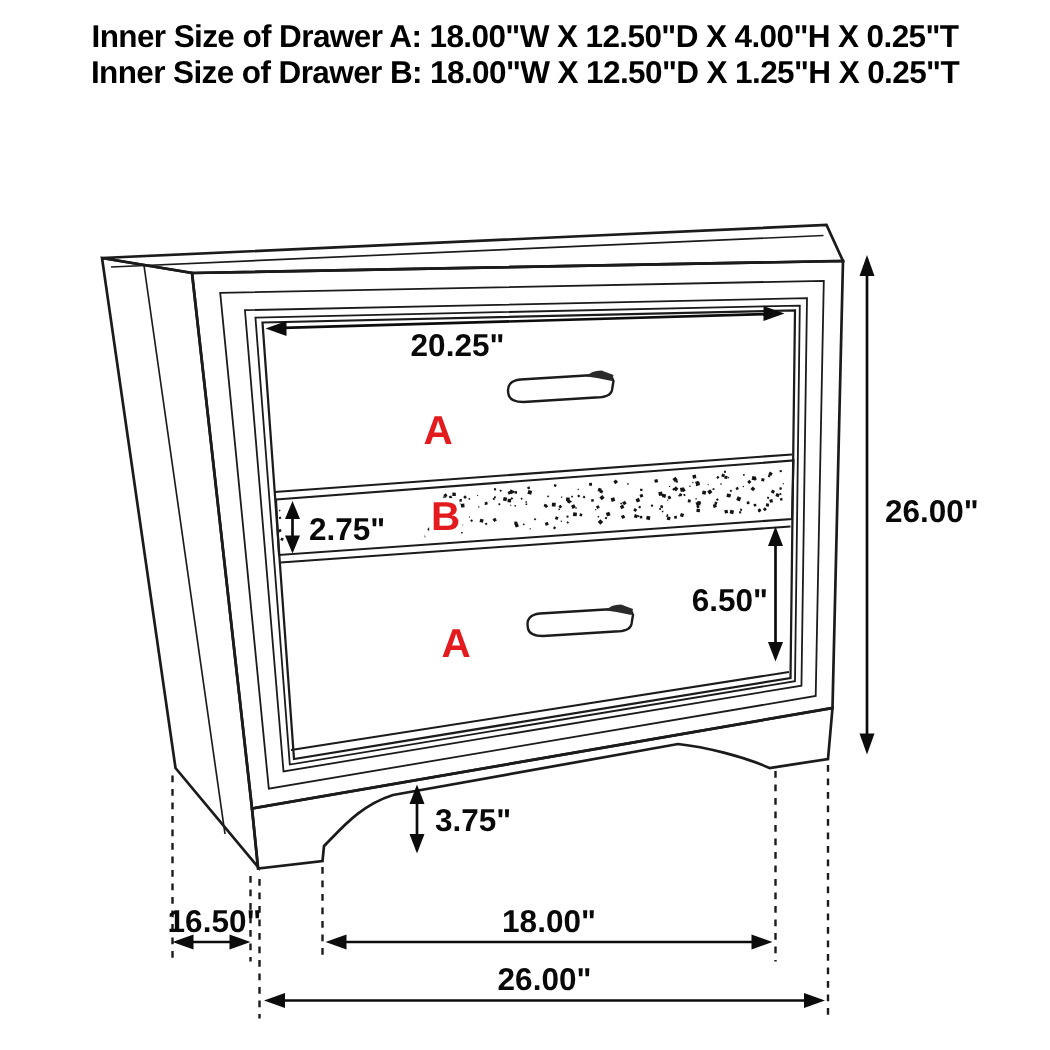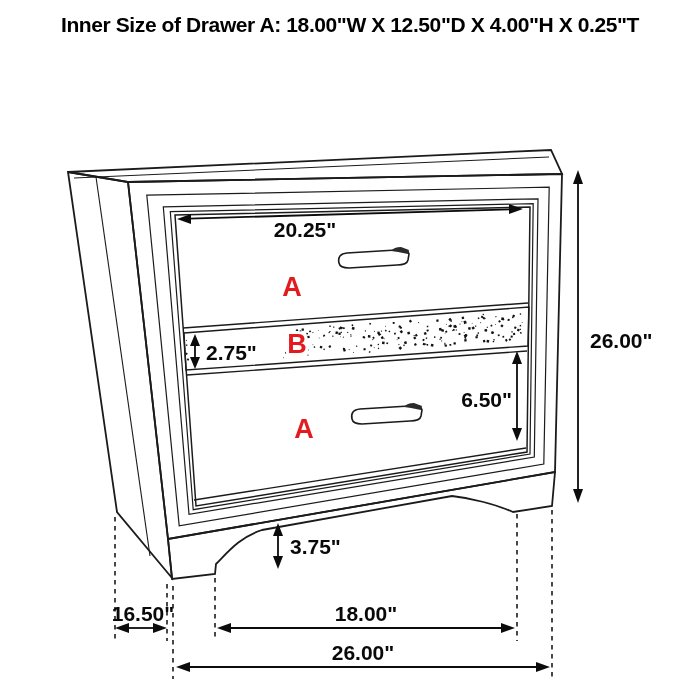--- a/index.html
+++ b/index.html
@@ -14,20 +14,21 @@
   .dash{stroke:#1b1b1b;stroke-width:1.6;stroke-dasharray:4.5 4.5;fill:none;}
   .ah{fill:#0c0c0c;stroke:none;}
   .dl{stroke:#0c0c0c;stroke-width:1.8;fill:none;}
 </style>
 </head>
 <body>
 
 <div id="stage">
   <div class="hdr">
     <div>Inner Size of Drawer A: 18.00"W X 12.50"D X 4.00"H X 0.25"T</div>
+    <div>Inner Size of Drawer B: 18.00"W X 12.50"D X 1.25"H X 0.25"T</div>
   </div>
 
   <svg width="700" height="700" viewBox="0 0 700 700">
 
     <g>
       <polygon class="ln" points="68,172 551,150 562,174 128,182" fill="#fff" stroke-width="1.8"></polygon>
       <line class="ln" x1="74" y1="178" x2="549" y2="157" stroke-width="1.1"></line>
     </g>
 
     <g>

